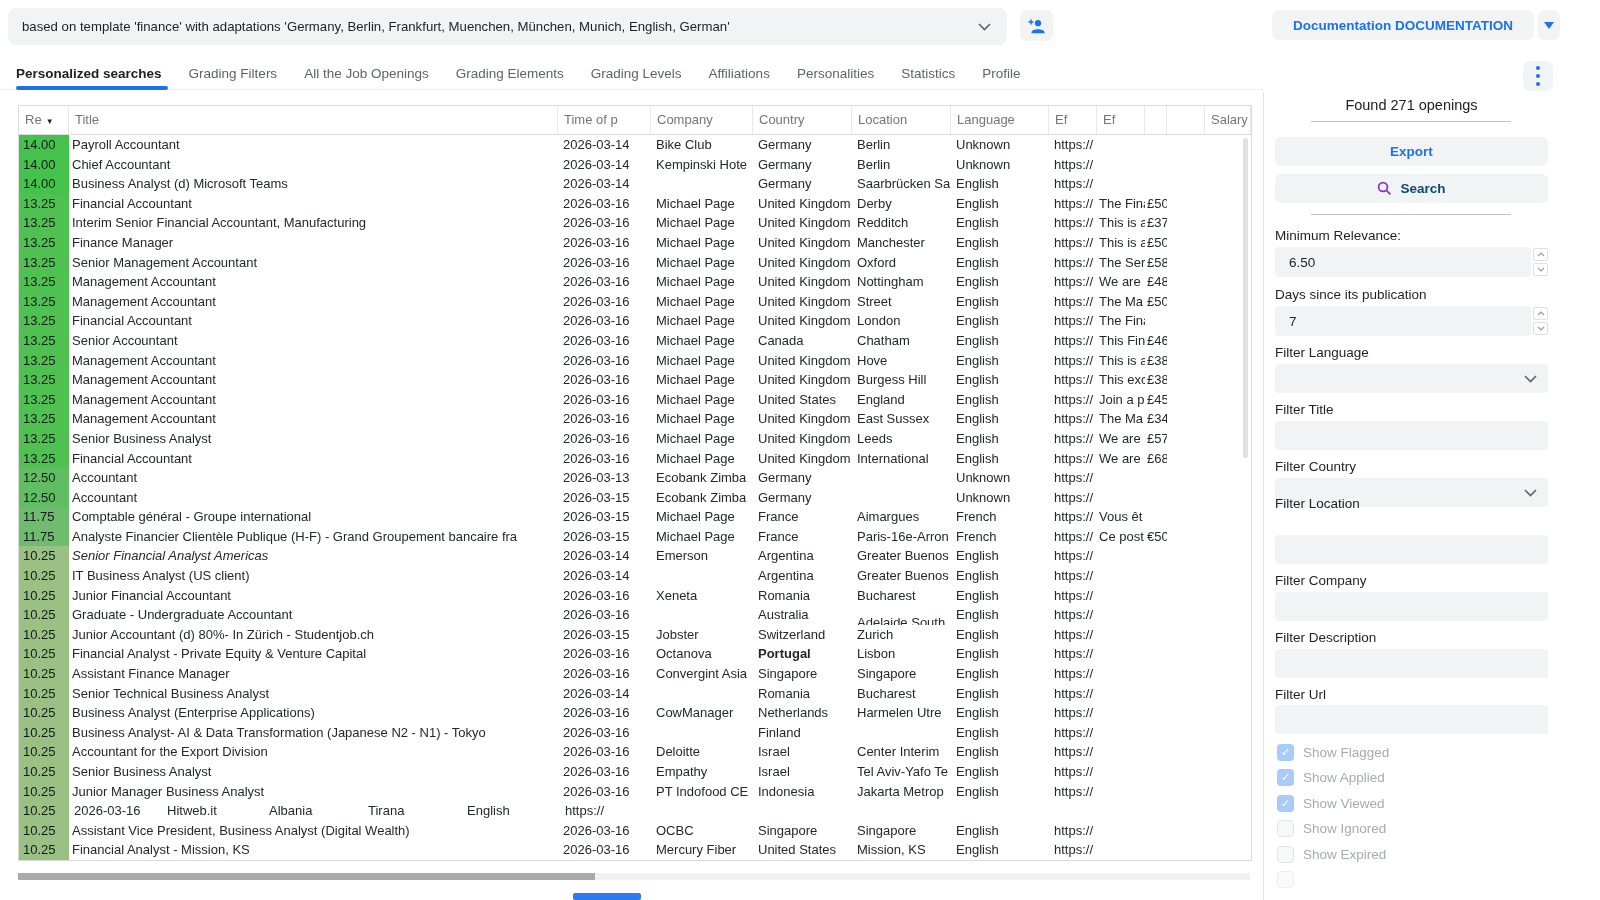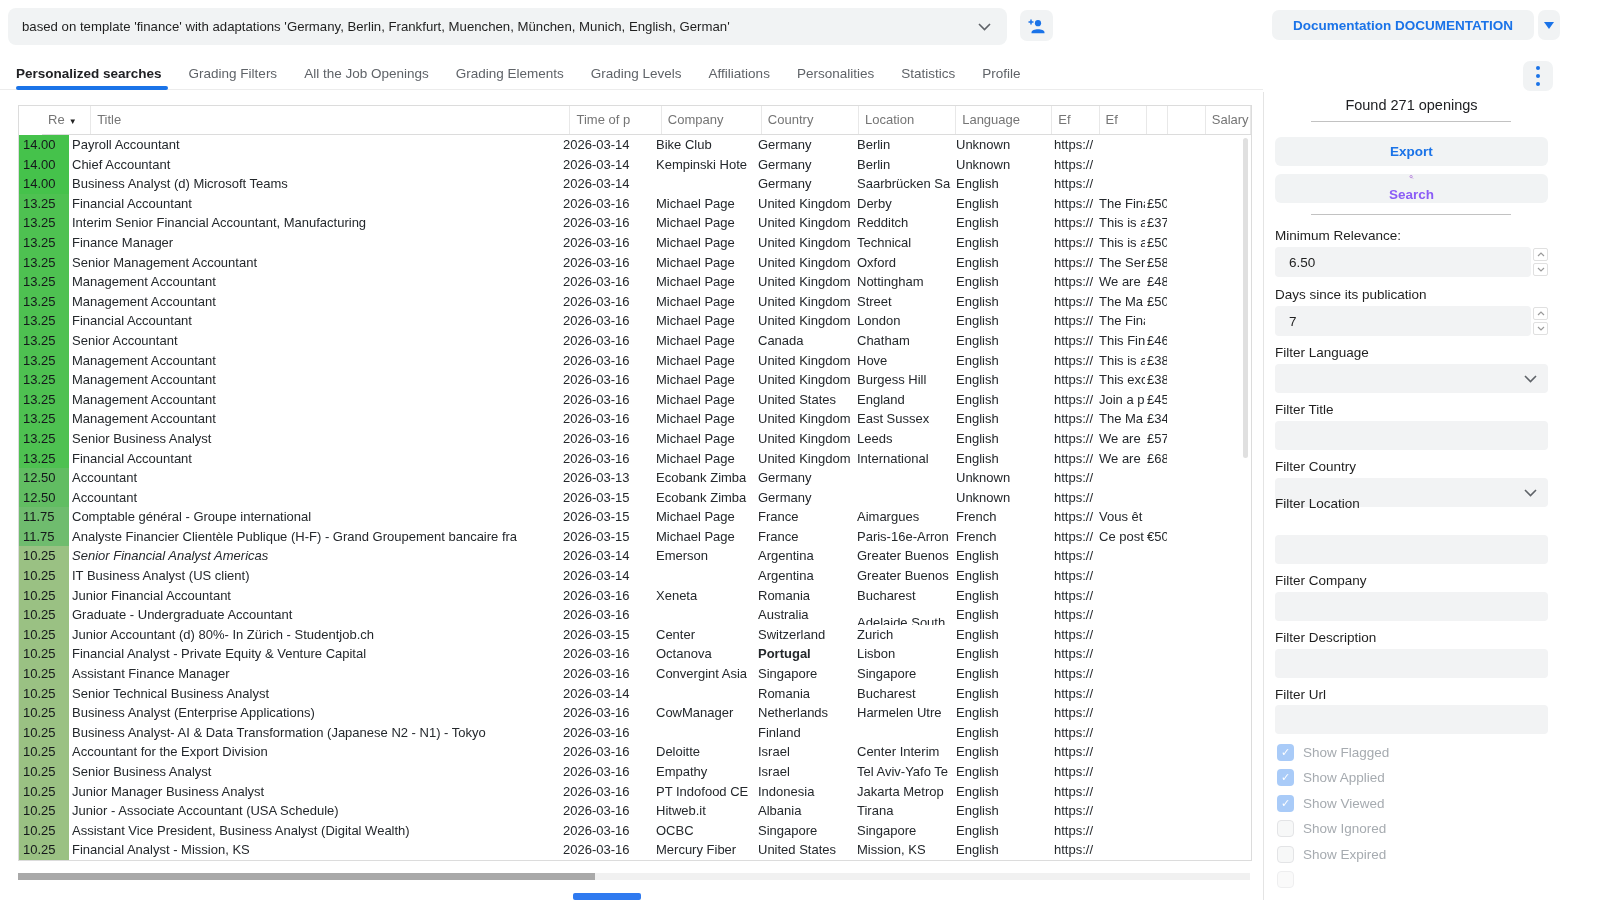--- a/index.html
+++ b/index.html
@@ -25,21 +25,21 @@
   .tabstrip{position:absolute;left:0;top:60px;width:1263px;height:30px;display:flex;gap:27px;
             padding-left:16px;box-sizing:border-box;border-bottom:1px solid #ececec;}
   .tab{position:relative;font-size:13.5px;color:#5f6368;line-height:28px;white-space:nowrap;cursor:pointer;}
   .tab.active{color:#202124;font-weight:bold;}
   .tab.active::after{content:"";position:absolute;left:0;right:-6px;bottom:-1px;height:4px;
                      background:#1a73e8;border-radius:3px;}
 
   
   .jobtable{position:absolute;left:18px;top:105px;width:1232px;background:#fff;
             border:1px solid #dcdcdc;box-sizing:content-box;}
-  .thead{display:flex;height:28px;border-bottom:1px solid #dcdcdc;background:#fff;margin-left:23px;}
+  .thead{display:flex;height:28px;border-bottom:1px solid #dcdcdc;background:#fff;}
   .th{font-size:13px;color:#757575;line-height:27px;box-sizing:border-box;overflow:hidden;
       white-space:nowrap;border-right:1px solid #e8e8e8;padding-left:6px;cursor:pointer;}
   .th .sort{font-size:8px;color:#222;margin-left:4px;}
   .tr{display:flex;height:19.6px;cursor:pointer;}
   .td{font-size:13px;line-height:19.6px;color:#24282c;box-sizing:border-box;overflow:hidden;
       white-space:nowrap;}
   .vthumb{position:absolute;left:1243px;top:138px;width:5px;height:320px;background:#e0e0e0;border-radius:3px;}
 
   
   .hscroll{position:absolute;left:18px;top:873px;width:1232px;height:7px;background:#f1f1f1;}
@@ -188,21 +188,21 @@
           <div class="td" style="width: 48px; padding-left: 5px;">https://</div>
           <div class="td" style="width: 48px; padding-left: 2px;">This is a</div>
           <div class="td" style="width: 22px; padding-left: 2px;">£375 -</div>
         </div>
         <div class="tr">
           <div class="td" style="width: 50px; padding-left: 4px; background: rgb(78, 193, 81); color: rgb(21, 24, 27);">13.25</div>
           <div class="td" style="width: 489px; padding-left: 3px;">Finance Manager</div>
           <div class="td" style="width: 93px; padding-left: 5px;">2026-03-16</div>
           <div class="td" style="width: 102px; padding-left: 5px;">Michael Page</div>
           <div class="td" style="width: 99px; padding-left: 5px;">United Kingdom</div>
-          <div class="td" style="width: 99px; padding-left: 5px;">Technical</div>
+          <div class="td" style="width: 99px; padding-left: 5px;">Manchester</div>
           <div class="td" style="width: 98px; padding-left: 5px;">English</div>
           <div class="td" style="width: 48px; padding-left: 5px;">https://</div>
           <div class="td" style="width: 48px; padding-left: 2px;">This is a</div>
           <div class="td" style="width: 22px; padding-left: 2px;">£50,00</div>
         </div>
         <div class="tr">
           <div class="td" style="width: 50px; padding-left: 4px; background: rgb(78, 193, 81); color: rgb(21, 24, 27);">13.25</div>
           <div class="td" style="width: 489px; padding-left: 3px;">Senior Management Accountant</div>
           <div class="td" style="width: 93px; padding-left: 5px;">2026-03-16</div>
           <div class="td" style="width: 102px; padding-left: 5px;">Michael Page</div>
@@ -426,21 +426,21 @@
           <div class="td" style="width: 99px; padding-left: 5px; margin-top: 8px;">Adelaide South</div>
           <div class="td" style="width: 98px; padding-left: 5px;">English</div>
           <div class="td" style="width: 48px; padding-left: 5px;">https://</div>
           <div class="td" style="width: 48px; padding-left: 2px;"></div>
           <div class="td" style="width: 22px; padding-left: 2px;"></div>
         </div>
         <div class="tr">
           <div class="td" style="width: 50px; padding-left: 4px; background: rgb(154, 193, 131); color: rgb(21, 24, 27);">10.25</div>
           <div class="td" style="width: 489px; padding-left: 3px;">Junior Accountant (d) 80%- In Zürich - Studentjob.ch</div>
           <div class="td" style="width: 93px; padding-left: 5px;">2026-03-15</div>
-          <div class="td" style="width: 102px; padding-left: 5px;">Center</div>
+          <div class="td" style="width: 102px; padding-left: 5px;">Jobster</div>
           <div class="td" style="width: 99px; padding-left: 5px;">Switzerland</div>
           <div class="td" style="width: 99px; padding-left: 5px;">Zurich</div>
           <div class="td" style="width: 98px; padding-left: 5px;">English</div>
           <div class="td" style="width: 48px; padding-left: 5px;">https://</div>
           <div class="td" style="width: 48px; padding-left: 2px;"></div>
           <div class="td" style="width: 22px; padding-left: 2px;"></div>
         </div>
         <div class="tr">
           <div class="td" style="width: 50px; padding-left: 4px; background: rgb(154, 193, 131); color: rgb(21, 24, 27);">10.25</div>
           <div class="td" style="width: 489px; padding-left: 3px;">Financial Analyst - Private Equity &amp; Venture Capital</div>
@@ -532,21 +532,20 @@
           <div class="td" style="width: 102px; padding-left: 5px;">PT Indofood CE</div>
           <div class="td" style="width: 99px; padding-left: 5px;">Indonesia</div>
           <div class="td" style="width: 99px; padding-left: 5px;">Jakarta Metrop</div>
           <div class="td" style="width: 98px; padding-left: 5px;">English</div>
           <div class="td" style="width: 48px; padding-left: 5px;">https://</div>
           <div class="td" style="width: 48px; padding-left: 2px;"></div>
           <div class="td" style="width: 22px; padding-left: 2px;"></div>
         </div>
         <div class="tr">
           <div class="td" style="width: 50px; padding-left: 4px; background: rgb(154, 193, 131); color: rgb(21, 24, 27);">10.25</div>
-          <div class="td" style="width: 489px; padding-left: 3px;">Junior - Associate Accountant (USA Schedule)</div>
           <div class="td" style="width: 93px; padding-left: 5px;">2026-03-16</div>
           <div class="td" style="width: 102px; padding-left: 5px;">Hitweb.it</div>
           <div class="td" style="width: 99px; padding-left: 5px;">Albania</div>
           <div class="td" style="width: 99px; padding-left: 5px;">Tirana</div>
           <div class="td" style="width: 98px; padding-left: 5px;">English</div>
           <div class="td" style="width: 48px; padding-left: 5px;">https://</div>
           <div class="td" style="width: 48px; padding-left: 2px;"></div>
           <div class="td" style="width: 22px; padding-left: 2px;"></div>
         </div>
         <div class="tr">
@@ -582,21 +581,21 @@
   <div class="blue-frag"></div>
 
   <div class="vdivider"></div>
 
   <div class="sb-found">Found 271 openings</div>
   <div class="sb-sep" style="top:121px;"></div>
 
   <button class="sb-btn" style="top:137px;color:#1a73e8;">
     <span>Export</span>
   </button>
-  <button class="sb-btn" style="top:174px;color:#8b5cf6;flex-direction:column;">
+  <button class="sb-btn" style="top:174px;color:#0c4a6e;">
     <svg width="15" height="15" viewBox="0 0 15 15">
         <circle cx="6" cy="6" r="4.4" fill="none" stroke="#8b2fc9" stroke-width="1.7"></circle>
         <line x1="9.4" y1="9.4" x2="13.4" y2="13.4" stroke="#8b2fc9" stroke-width="1.7"></line>
       </svg>
     <span>Search</span>
   </button>
   <div class="sb-sep" style="top:214px;"></div>
 
   <div class="sb-label" style="top:228px;">Minimum Relevance:</div>
   <div class="sb-field" style="top:247px;width:256px;height:30px;">

